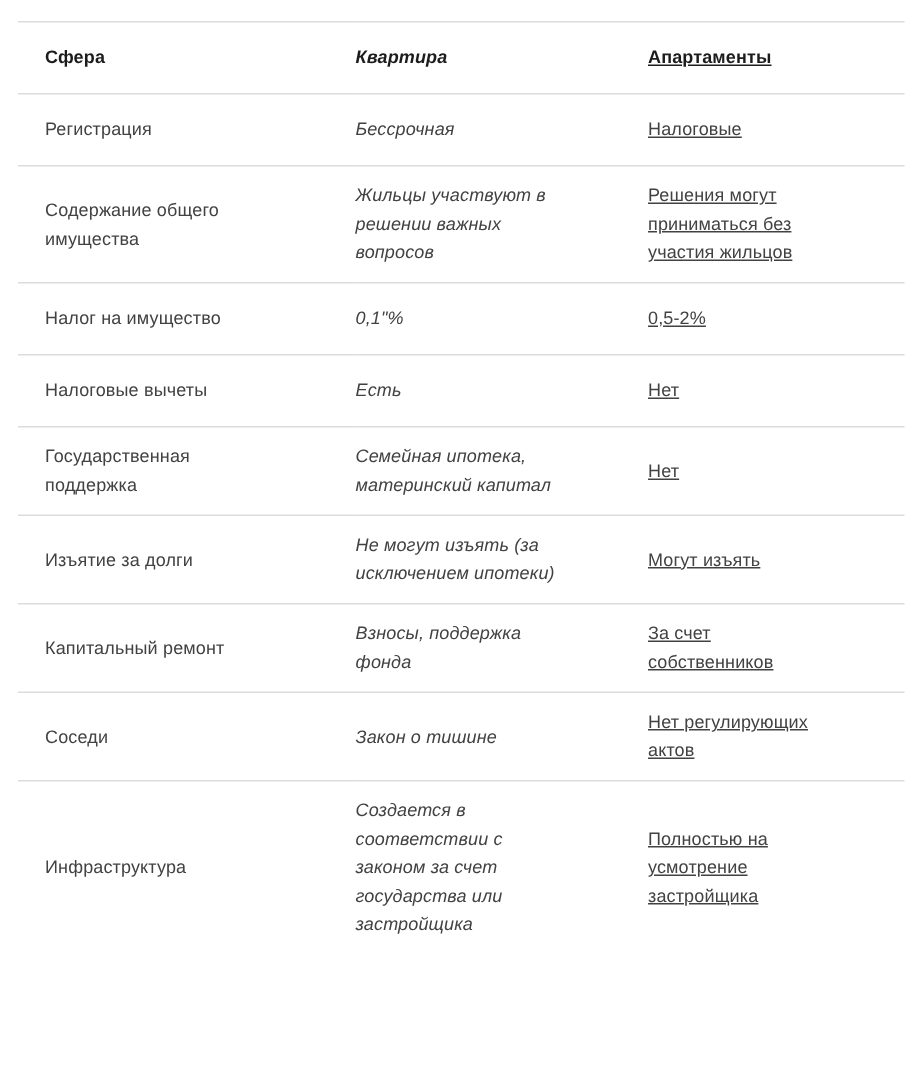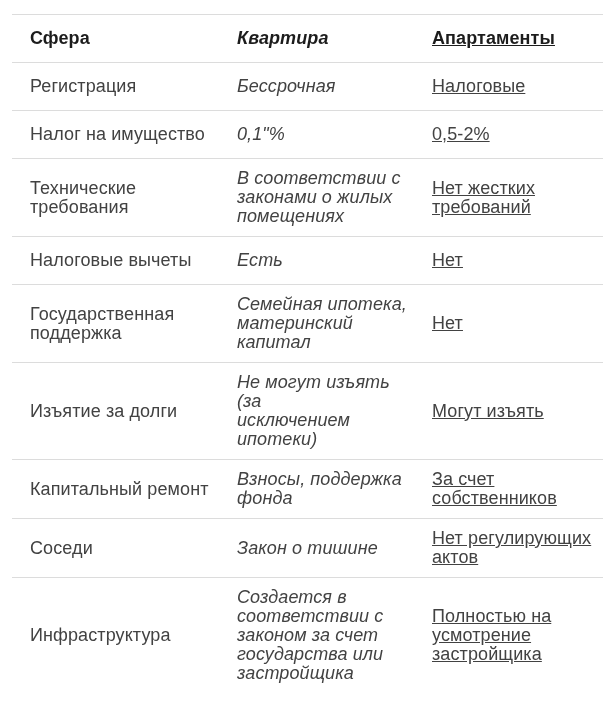--- a/index.html
+++ b/index.html
@@ -21,21 +21,21 @@
     border-collapse: collapse;
   }
   .trow { display: table-row; }
   .cell {
     display: table-cell;
     vertical-align: middle;
     box-sizing: border-box;
     border-top: 1px solid #dcdcdc;
     height: 48px;
     padding: 10px 14px 10px 0;
-    font-size: 18px;
+    font-size: 12px;
     line-height: 19px;
     letter-spacing: 0.1px;
     color: #424242;
     white-space: pre-line;
   }
   .c1 { width: 225px; padding-left: 18px; }
   .c2 { width: 195px; font-style: italic; }
   .c3 { width: 171px; padding-right: 4px; text-decoration: underline; }
   .thead .cell {
     font-weight: bold;
@@ -52,36 +52,37 @@
     <div class="cell c2">Квартира</div>
     <div class="cell c3">Апартаменты</div>
   </div>
 
   <div class="trow">
     <div class="cell c1">Регистрация</div>
     <div class="cell c2">Бессрочная</div>
     <div class="cell c3">Налоговые</div>
   </div>
 
+  <div class="trow">
+    <div class="cell c1">Содержание общего
+имущества</div>
+    <div class="cell c2">Жильцы участвуют в
+решении важных
+вопросов</div>
+    <div class="cell c3">Решения могут
+приниматься без
+участия жильцов</div>
+  </div>
 
   <div class="trow">
     <div class="cell c1">Налог на имущество</div>
     <div class="cell c2">0,1"%</div>
     <div class="cell c3">0,5-2%</div>
   </div>
 
-  <div class="trow">
-    <div class="cell c1">Технические
-требования</div>
-    <div class="cell c2">В соответствии с
-законами о жилых
-помещениях</div>
-    <div class="cell c3">Нет жестких
-требований</div>
-  </div>
 
   <div class="trow">
     <div class="cell c1">Налоговые вычеты</div>
     <div class="cell c2">Есть</div>
     <div class="cell c3">Нет</div>
   </div>
 
   <div class="trow">
     <div class="cell c1">Государственная
 поддержка</div>

